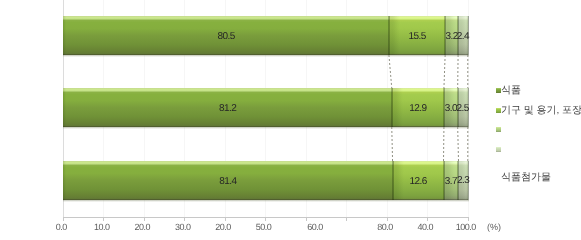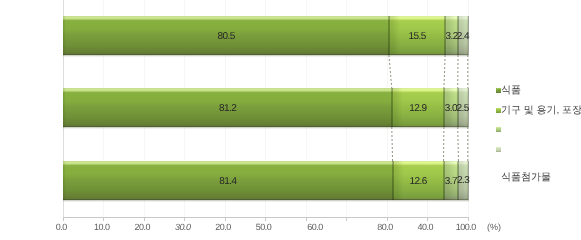--- a/index.html
+++ b/index.html
@@ -45,21 +45,21 @@
     <div class="gridline" style="left: 468px;"></div>
     <div class="axis-y"></div>
     <div class="axis-x"></div>
     <div class="tick" style="left: 63px;"></div>
     <div class="xlab" style="left: 38.3px;">0.0</div>
     <div class="tick" style="left: 103px;"></div>
     <div class="xlab" style="left: 78.75px;">10.0</div>
     <div class="tick" style="left: 144px;"></div>
     <div class="xlab" style="left: 119.2px;">20.0</div>
     <div class="tick" style="left: 184px;"></div>
-    <div class="xlab" style="left: 159.65px; font-style: italic;">30.0</div>
+    <div class="xlab" style="left: 159.65px;">30.0</div>
     <div class="tick" style="left: 225px;"></div>
     <div class="xlab" style="left: 200.1px;">20.0</div>
     <div class="tick" style="left: 265px;"></div>
     <div class="xlab" style="left: 240.55px; text-align: center;">50.0</div>
     <div class="tick" style="left: 306px;"></div>
     <div class="xlab" style="left: 292px;">60.0</div>
     <div class="tick" style="left: 346px;"></div>
     <div class="xlab" style="left: 321.45px; margin-top: 45px;">70.0</div>
     <div class="tick" style="left: 387px;"></div>
     <div class="xlab" style="left: 361.9px; text-align: center;">80.0</div>

